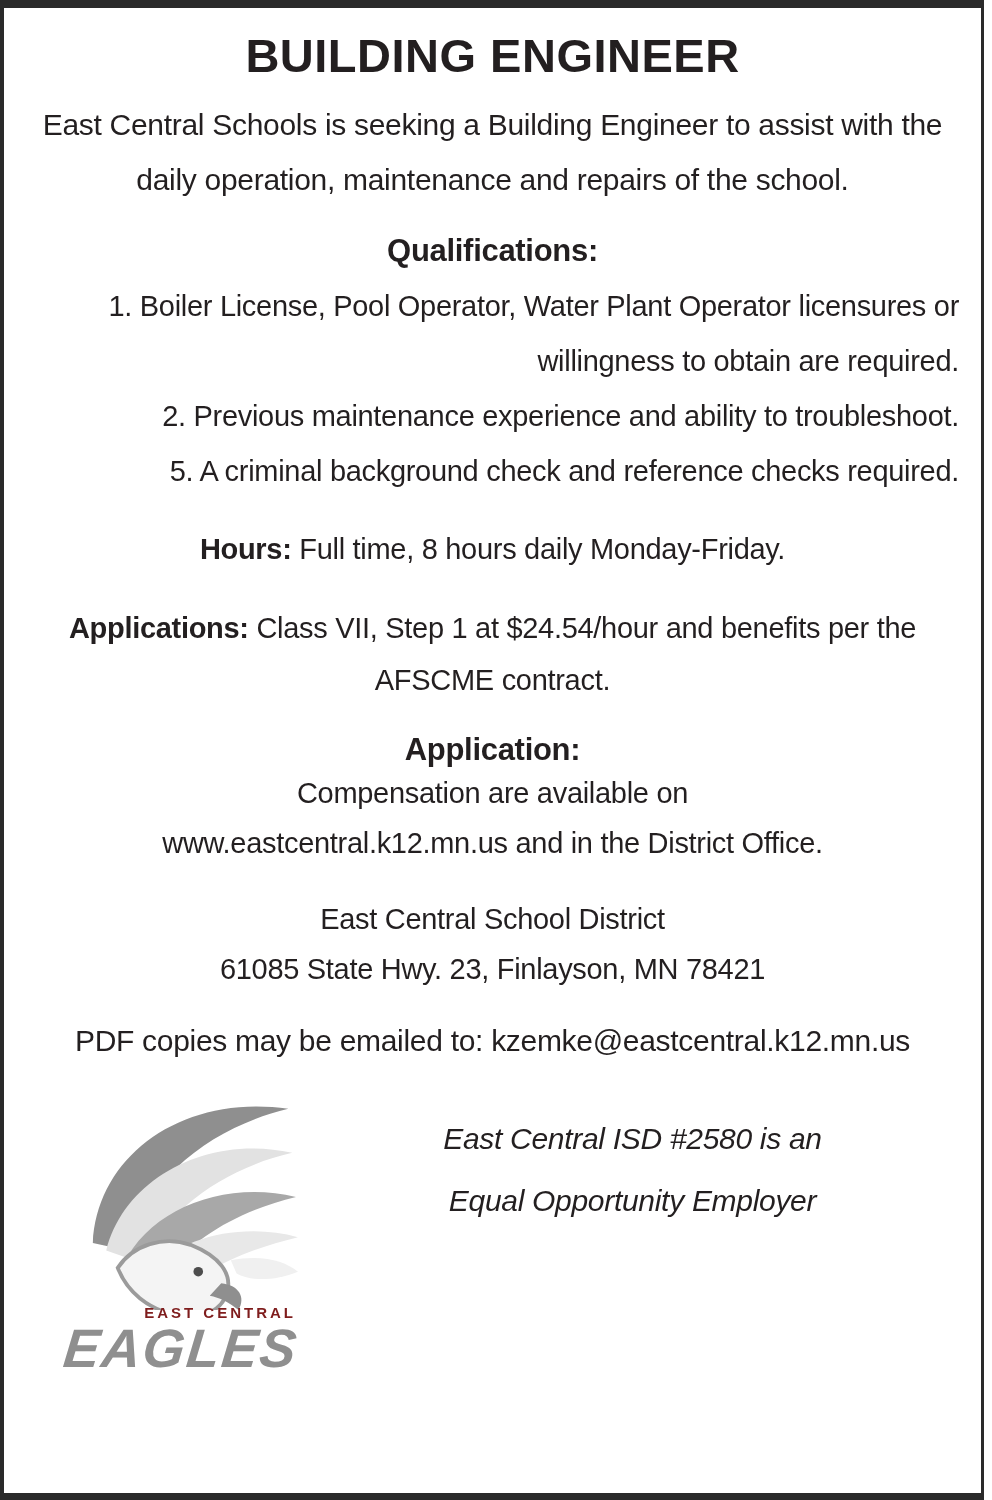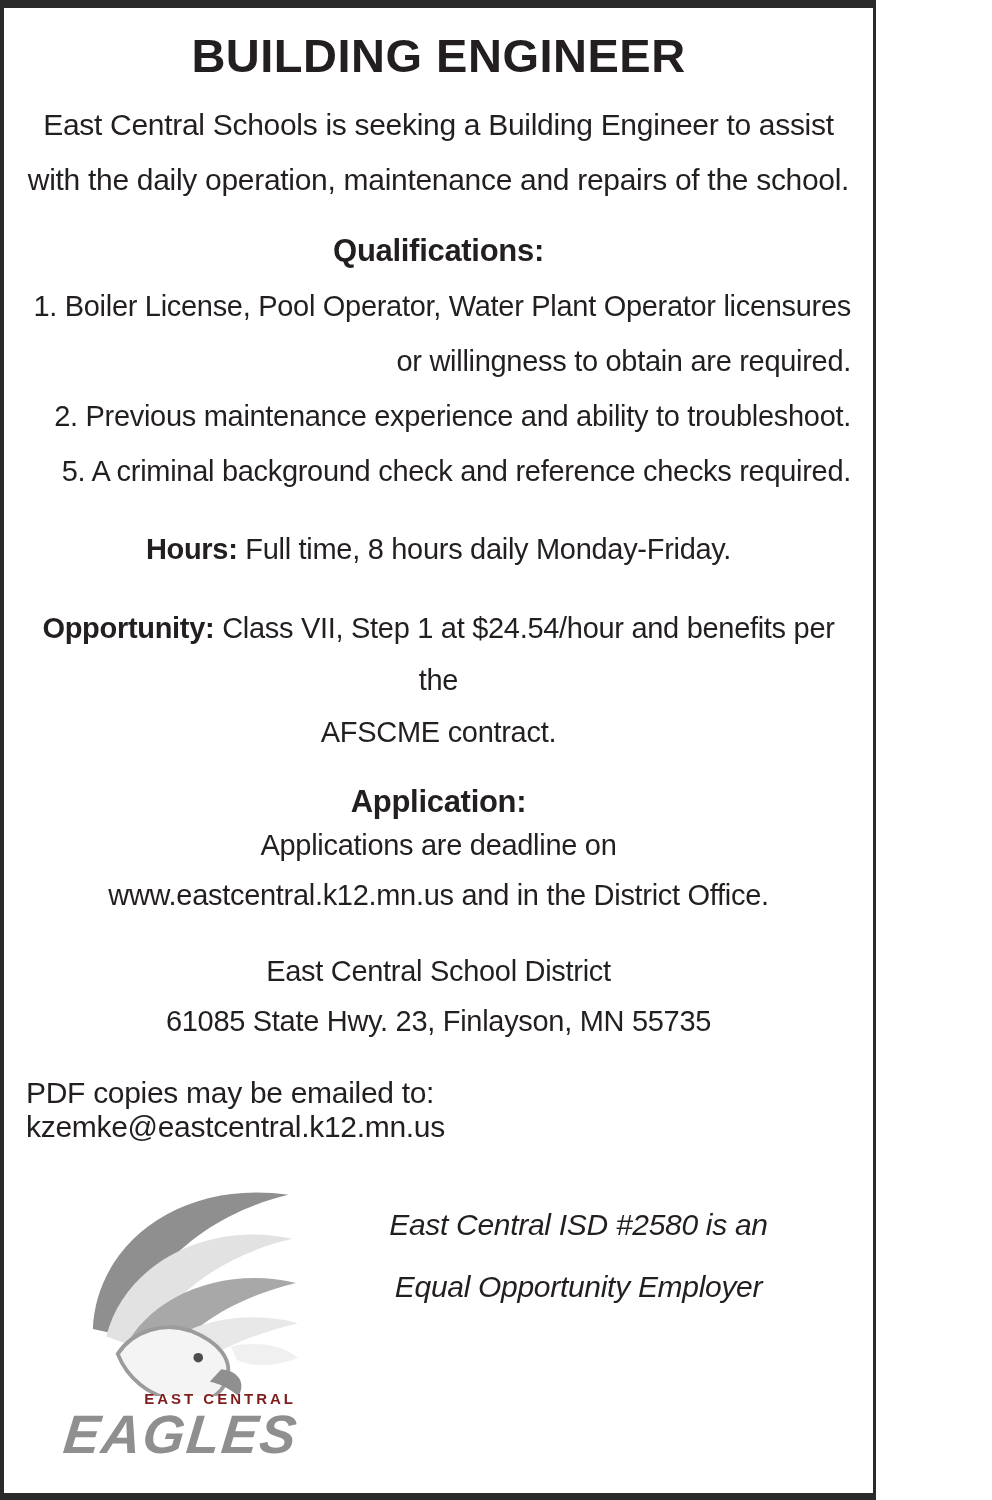--- a/index.html
+++ b/index.html
@@ -1,19 +1,19 @@
 <!DOCTYPE html>
 <html><head>
 <meta charset="utf-8">
 <style>
   html,body{margin:0;padding:0;background:#ffffff;}
   body{width:992px;height:1500px;overflow:hidden;}
   .ad{
     box-sizing:border-box;
-    width:876px;height:1500px;
+    width:984px;height:1500px;
     border-style:solid;border-color:#2a2a2a;
     border-width:8px 3px 7px 4px;
     padding:12px 22px 0 22px;
     font-family:"Liberation Sans", sans-serif;
     color:#231f20;
     letter-spacing:-0.3px;
   }
   .ad-title{
     font-size:47px;font-weight:800;letter-spacing:0.5px;
     text-align:center;margin-top:8px;
@@ -29,21 +29,21 @@
     font-size:29px;line-height:55px;
     padding-left:42px;text-indent:-42px;
   }
   .inline-label{font-weight:bold;}
   .hours-line{font-size:29px;text-align:center;margin-top:34px;}
   .comp-line{font-size:29px;text-align:center;margin-top:36px;line-height:52px;}
   .app-block{margin-top:6px;}
   .app-line{font-size:29px;text-align:center;line-height:50px;}
   .contact-block{margin-top:26px;}
   .contact-line{font-size:29px;text-align:center;line-height:50px;}
-  .pdf-line{font-size:30px;margin-top:30px;}
+  .pdf-line{font-size:30px;text-align:center;margin-top:30px;}
   .bottom{display:flex;margin-top:22px;}
   .logo-col{width:310px;flex:0 0 310px;text-align:center;}
   .logo-art{display:block;margin:0 auto;}
   .logo-loc{
     font-size:15px;font-weight:bold;letter-spacing:3px;color:#7f1d1d;
     text-align:right;padding-right:40px;margin-top:-6px;
   }
   .logo-word{
     font-size:54px;font-weight:800;font-style:italic;letter-spacing:2px;
     color:#8f8f8f;transform:skewX(-6deg);margin-top:-4px;
@@ -74,35 +74,35 @@
     <div class="q-item"><span>2.</span> <span>Previous maintenance experience and ability to troubleshoot.</span></div>
     <div class="q-item"><span>5.</span> <span>A criminal background check and reference checks required.</span></div>
   </div>
 
   <div class="hours-line">
     <span class="inline-label">Hours:</span>
     <span>Full time, 8 hours daily Monday-Friday.</span>
   </div>
 
   <div class="comp-line">
-    <span class="inline-label">Opportunity:</span>
+    <span class="inline-label">Applications:</span>
     <span>Class VII, Step 1 at $24.54/hour and benefits per the</span>
     <br>
     <span>AFSCME contract.</span>
   </div>
 
   <div class="app-block">
     <div class="sec-heading">Application:</div>
-    <div class="app-line">Applications are deadline on</div>
+    <div class="app-line">Compensation are available on</div>
     <div class="app-line">www.eastcentral.k12.mn.us and in the District Office.</div>
   </div>
 
   <div class="contact-block">
     <div class="contact-line">East Central School District</div>
-    <div class="contact-line">61085 State Hwy. 23, Finlayson, MN 55735</div>
+    <div class="contact-line">61085 State Hwy. 23, Finlayson, MN 78421</div>
   </div>
 
   <div class="pdf-line">PDF copies may be emailed to: kzemke@eastcentral.k12.mn.us</div>
 
   <div class="bottom">
 
     <div class="logo-col">
       <svg class="logo-art" width="260" height="230" viewBox="0 0 260 240" aria-hidden="true">
 
         <path d="M38,170 C42,80 130,14 242,30 C168,48 96,96 74,178 Z" fill="#8f8f8f"></path>

